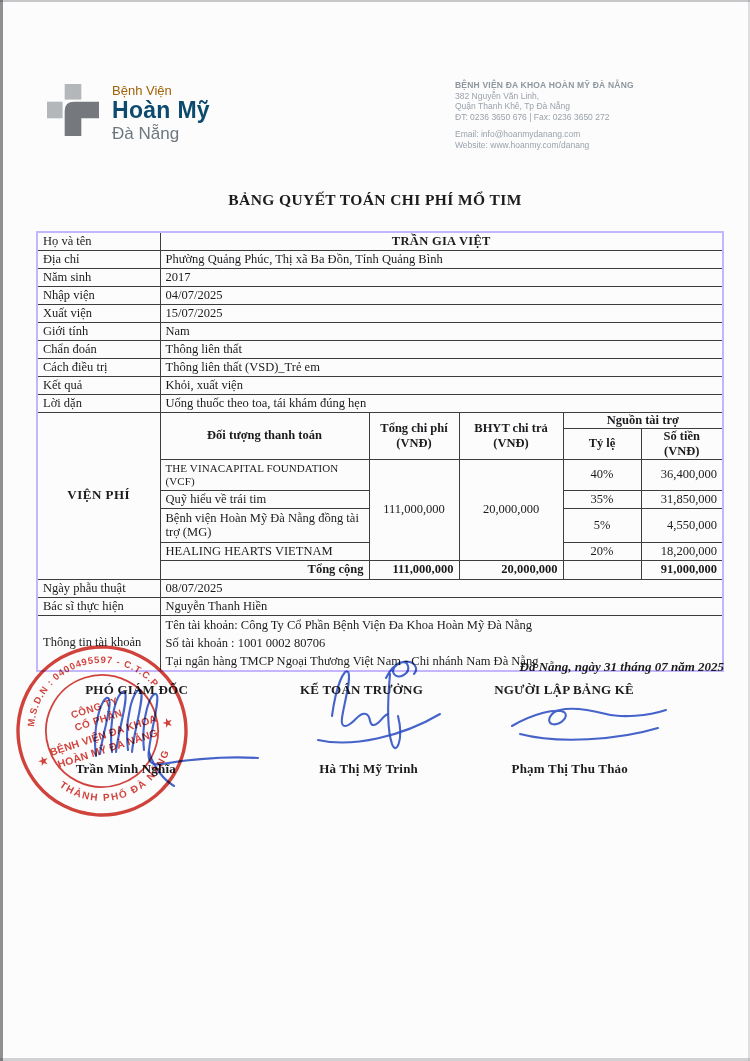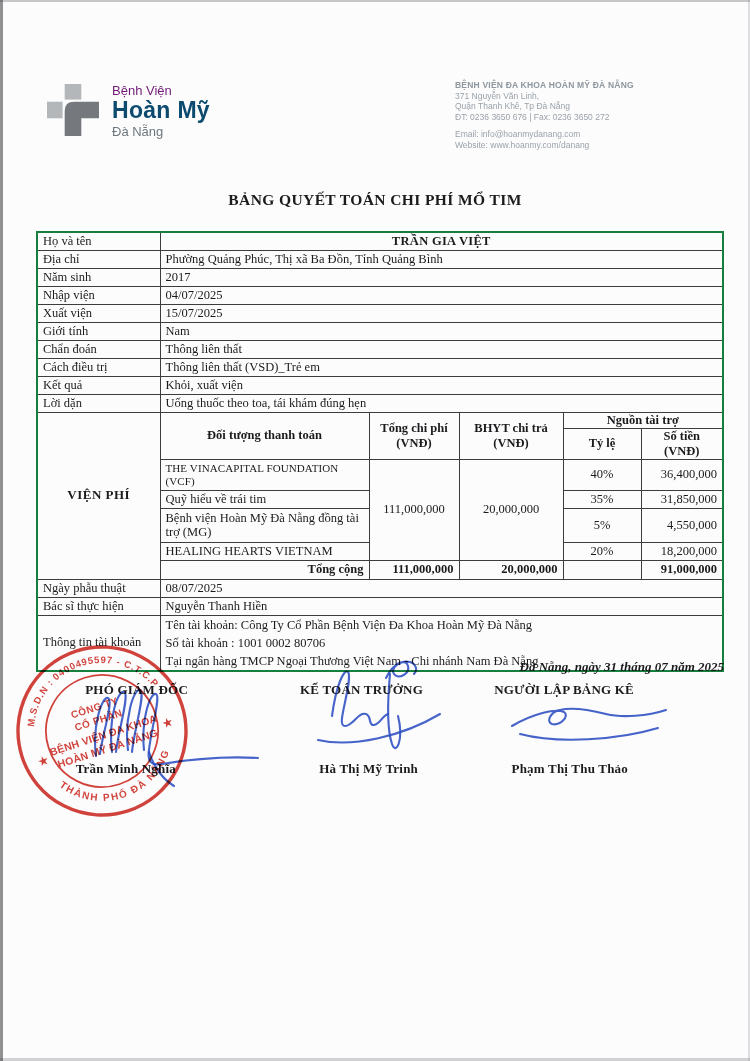--- a/index.html
+++ b/index.html
@@ -4,34 +4,34 @@
 <style>
   html,body{margin:0;padding:0;background:#e9eaec;}
   .page{position:relative;width:750px;height:1061px;background:#fcfcfd;
         font-family:"Liberation Serif",serif;color:#1b1b1d;overflow:hidden;margin:0 auto;}
   .edges{position:absolute;inset:0;pointer-events:none;z-index:50;
         box-shadow:inset 3px 0 0 rgba(55,55,58,.55), inset 0 2px 0 rgba(120,120,125,.4),
                    inset -2px 0 0 rgba(165,165,170,.35), inset 0 -3px 0 rgba(130,130,135,.35);}
   
   .logo{position:absolute;left:47px;top:84px;display:flex;gap:13px;align-items:flex-start;}
   .logo-text{font-family:"Liberation Sans",sans-serif;line-height:1;}
-  .logo-l1{font-size:13px;color:#701a75;margin-bottom:2px;}
+  .logo-l1{font-size:13px;color:#a16207;margin-bottom:2px;}
   .logo-l2{font-size:23px;font-weight:bold;color:#0c4a6e;letter-spacing:.3px;margin-bottom:3px;}
-  .logo-l3{font-size:13px;color:#6e777e;}
+  .logo-l3{font-size:17px;color:#6e777e;}
   .contact{position:absolute;left:455px;top:80px;font-family:"Liberation Sans",sans-serif;
            font-size:8.5px;line-height:10.5px;color:#9aa2aa;}
   .contact .cname{color:#8e969e;letter-spacing:.2px;font-weight:bold;}
   .contact .grp2{margin-top:7px;}
   
   .title{position:absolute;left:0;top:191px;width:100%;text-align:center;
          font-size:15.5px;font-weight:bold;letter-spacing:.4px;}
   
   table.main{position:absolute;left:36px;top:231px;width:686px;border-collapse:collapse;
              table-layout:fixed;font-size:12.5px;line-height:1.15;}
-  table.main{border:2px solid #15803d;}
+  table.main{border:2px solid #c4b5fd;}
   table.main td{border:1px solid #3d3d3f;padding:0 5px;vertical-align:middle;overflow:hidden;}
   tr.r{height:18px;}
   td.lbl{padding-left:4px;}
   td.val{padding-left:7px;}
   td.name-val{text-align:center;font-weight:bold;letter-spacing:.3px;}
   td.hd{text-align:center;font-weight:bold;line-height:1.2;padding:1px 2px;}
   td.vp{text-align:center;font-weight:bold;font-size:13px;letter-spacing:.5px;}
   td.numc{text-align:center;}
   td.pct{text-align:center;}
   td.amt{text-align:right;padding-right:5px;}
@@ -71,21 +71,21 @@
     </svg>
     <div class="logo-text">
       <div class="logo-l1">Bệnh Viện</div>
       <div class="logo-l2">Hoàn Mỹ</div>
       <div class="logo-l3">Đà Nẵng</div>
     </div>
   </div>
 
   <div class="contact">
     <div class="cname">BỆNH VIỆN ĐA KHOA HOÀN MỸ ĐÀ NẴNG</div>
-    <div>371 Nguyễn Văn Linh,</div>
+    <div>382 Nguyễn Văn Linh,</div>
     <div>Quận Thanh Khê, Tp Đà Nẵng</div>
     <div>ĐT: 0236 3650 676  |  Fax: 0236 3650 272</div>
     <div class="grp2">Email:  info@hoanmydanang.com</div>
     <div>Website: www.hoanmy.com/danang</div>
   </div>
 
   <div class="title">BẢNG QUYẾT TOÁN CHI PHÍ MỔ TIM</div>
 
   <table class="main">
     <colgroup>

